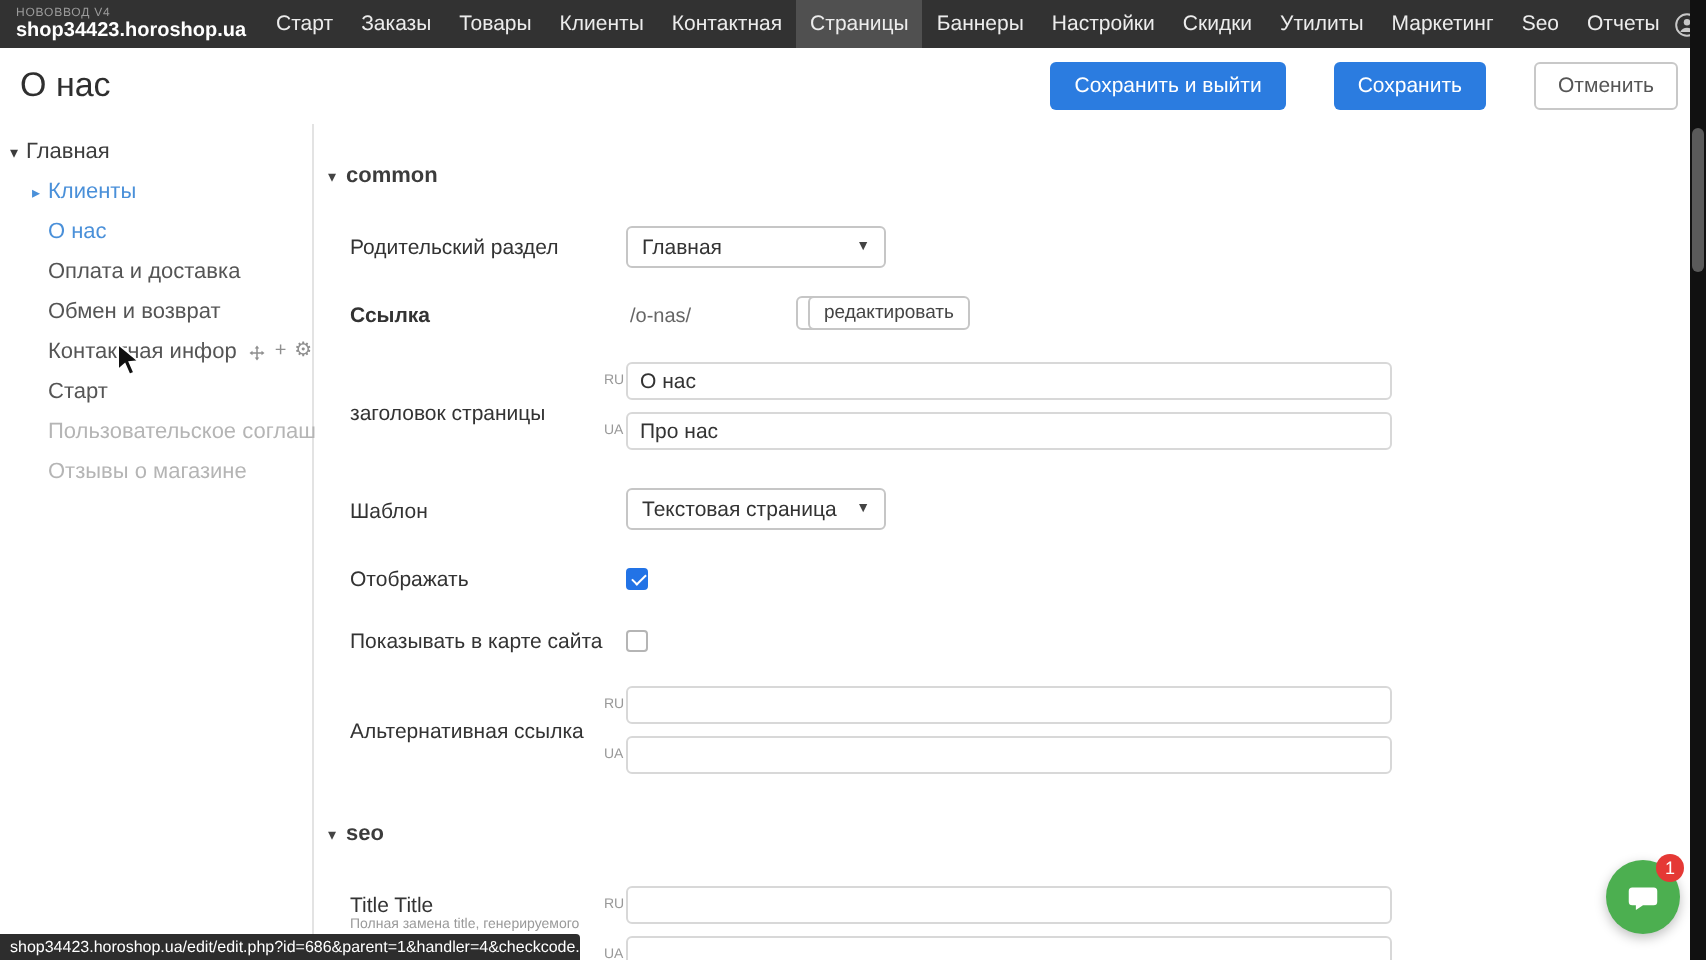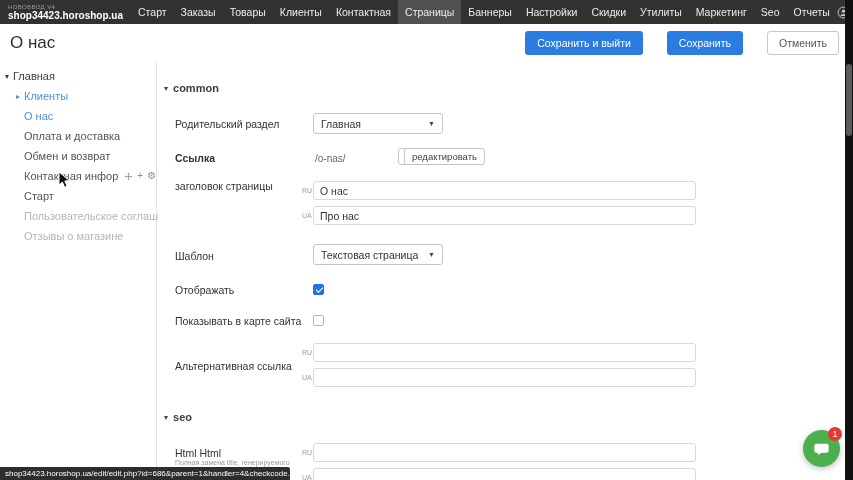--- a/index.html
+++ b/index.html
@@ -156,21 +156,21 @@
     <div class="fselect" style="top:51px;">
       <span>Главная</span>
       <span class="caret">▼</span>
     </div>
 
     <label class="flabel" style="top:90px;font-weight:bold;">Ссылка</label>
     <span class="linkval" style="top:91px;">/o-nas/</span>
     <button class="mini" style="left:192px;top:86px;margin-left:48px;">обновить</button>
     <button class="mini" style="left:246px;top:86px;">редактировать</button>
 
-    <label class="flabel" style="top:118px;">заголовок страницы</label>
+    <label class="flabel" style="top:139px;">заголовок страницы</label>
     <span class="lang" style="top:125px;">RU</span>
     <input class="finput" style="top: 119px;" value="О нас">
     <span class="lang" style="top:150px;">UA</span>
     <input class="finput" style="top: 144px;" value="Про нас">
 
     <label class="flabel" style="top:188px;">Шаблон</label>
     <div class="fselect" style="top:182px;">
       <span>Текстовая страница</span>
       <span class="caret">▼</span>
     </div>
@@ -185,21 +185,21 @@
     <span class="lang" style="top:287px;">RU</span>
     <input class="finput" style="top: 281px;" value="">
     <span class="lang" style="top:312px;">UA</span>
     <input class="finput" style="top: 306px;" value="">
 
     <div class="sec" style="top:349px;">
       <span class="caret">▾</span>
       <span>seo</span>
     </div>
 
-    <label class="flabel" style="top:385px;">Html Html</label>
+    <label class="flabel" style="top:385px;">Title Title</label>
     <div class="fhint" style="top:397px;">Полная замена title, генерируемого</div>
     <span class="lang" style="top:387px;">RU</span>
     <input class="finput" style="top: 381px;" value="">
     <span class="lang" style="top:412px;">UA</span>
     <input class="finput" style="top: 406px;" value="">
   </main>
 
   <div class="statusbar">shop34423.horoshop.ua/edit/edit.php?id=686&amp;parent=1&amp;handler=4&amp;checkcode...</div>
 
   <div class="chat">

